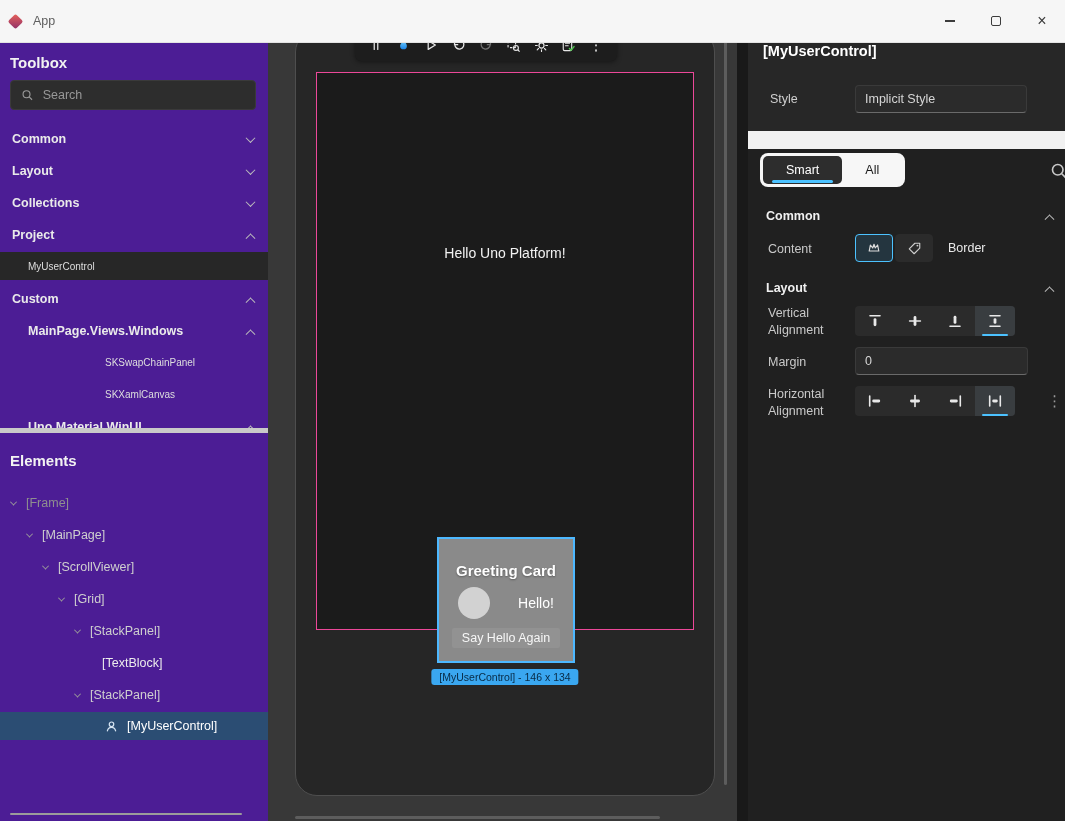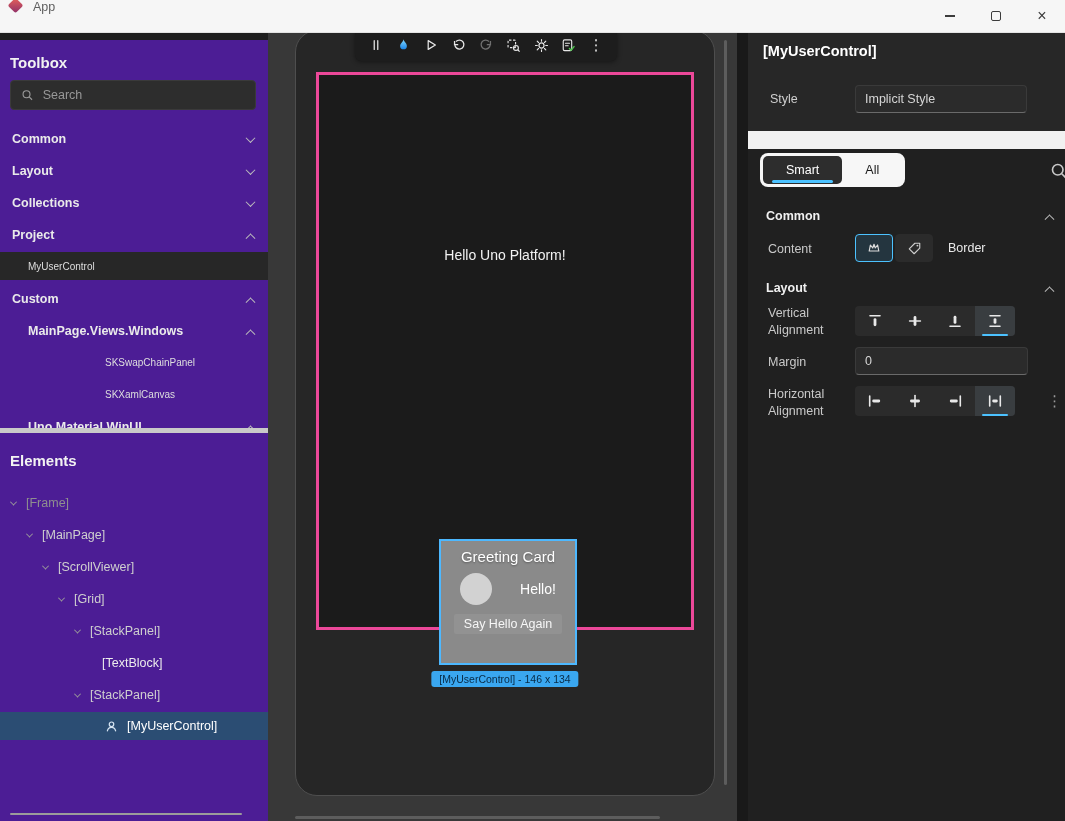--- a/index.html
+++ b/index.html
@@ -1,21 +1,21 @@
 <!DOCTYPE html>
 <html><head>
 <meta charset="utf-8">
 <style>
   *{margin:0;padding:0;box-sizing:border-box}
   html,body{width:1065px;height:821px;overflow:hidden}
   body{font-family:"Liberation Sans",sans-serif;background:#1f1f1f;position:relative;color:#e8e8e8;font-size:13px}
   .abs{position:absolute}
 
   
-  .titlebar{position:absolute;top:0;left:0;right:0;height:33px;background:#f6f6f6;display:flex;border-bottom:1px solid #e3e3e3;z-index:20}
+  .titlebar{position:absolute;top:0;left:0;right:0;height:43px;background:#f6f6f6;display:flex;align-items:center;border-bottom:1px solid #e3e3e3;z-index:20}
   .app-logo{width:11px;height:11px;margin-left:10px;background:linear-gradient(135deg,#e8625a,#8e3069);transform:rotate(45deg);border-radius:2px}
   .app-title{margin-left:12px;font-size:12.5px;color:#5f5f5f}
   .win-controls{margin-left:auto;display:flex;height:100%}
   .win-btn{width:46px;display:flex;align-items:center;justify-content:center;cursor:default}
   .min-glyph{width:10px;height:1.5px;background:#3c3c3c}
   .max-glyph{width:10px;height:10px;border:1.3px solid #3c3c3c;border-radius:2px}
   .close-glyph{font-size:16px;color:#3c3c3c;line-height:1}
 
   
   .sidebar{position:absolute;top:40px;left:0;width:268px;bottom:0;background:#4c1d95;overflow:hidden;z-index:5}
@@ -34,24 +34,24 @@
   .tree-row .chev-slot{width:10px;display:flex;justify-content:center}
   .tree-row.dim{color:#8f8f8f}
   .tree-row.bright{color:#ececec}
   .tree-row.selected{background:#2b4d73;color:#ffffff}
   .sidebar-hscroll{position:absolute;left:10px;bottom:6px;width:232px;height:2px;background:#9b9b9b;border-radius:1px}
 
   
   .canvas{position:absolute;top:30px;left:268px;width:469px;bottom:0;background:#383838;overflow:hidden}
   .gutter{position:absolute;top:30px;left:737px;width:11px;bottom:0;background:#191919}
   .phone{position:absolute;left:27px;top:0;width:420px;height:766px;background:#262626;border:1px solid #4e4e4e;border-radius:22px}
-  .screen{position:absolute;left:20px;top:41px;width:378px;height:558px;background:#1b1b1b;border:3px solid #ec4899}
+  .screen{position:absolute;left:20px;top:41px;width:378px;height:558px;background:#1b1b1b;border:1px solid #ec4899}
   .hello-text{position:absolute;top:172px;left:0;width:100%;text-align:center;color:#f2f2f2;font-size:14px}
   .ucard{position:absolute;left:120px;top:464px;width:138px;height:126px;background:#8a8a8a;border:2px solid #4db8ff;display:flex;flex-direction:column;align-items:center}
-  .ucard-title{margin-top:7px;font-weight:normal;font-size:15px;color:#ffffff;text-shadow:0 1px 2px rgba(0,0,0,.35)}
+  .ucard-title{margin-top:23px;font-weight:bold;font-size:15px;color:#ffffff;text-shadow:0 1px 2px rgba(0,0,0,.35)}
   .ucard-row{margin-top:8px;display:flex;align-items:center;gap:28px}
   .ucard-circle{width:32px;height:32px;border-radius:50%;background:#d2d2d2}
   .ucard-greeting{color:#ffffff;font-size:14px}
   .ucard-btn{margin-top:9px;color:#f7f7f7;font-size:12.5px;padding:3px 10px;background:rgba(255,255,255,.07);border-radius:2px}
   .sel-badge{position:absolute;top:596px;left:50%;transform:translateX(-50%);background:#3aa7f0;color:#082a45;font-size:10.5px;padding:2px 8px;border-radius:3px;white-space:nowrap}
   .design-toolbar{position:absolute;left:87px;top:-1px;width:262px;height:32px;background:#1d1d1d;border-radius:6px;display:flex;align-items:center;justify-content:space-between;padding:0 11px;z-index:8;box-shadow:0 1px 5px rgba(0,0,0,.45)}
   .tb-ico{display:flex;align-items:center;justify-content:center;width:20px;height:20px;color:#e3e3e3;font-size:15px;cursor:default}
   .canvas-vscroll{position:absolute;right:10px;top:10px;width:3px;height:745px;background:#5d5d5d;border-radius:2px}
   .canvas-hscroll{position:absolute;left:27px;bottom:2px;width:365px;height:3px;background:#5d5d5d;border-radius:2px}
 

